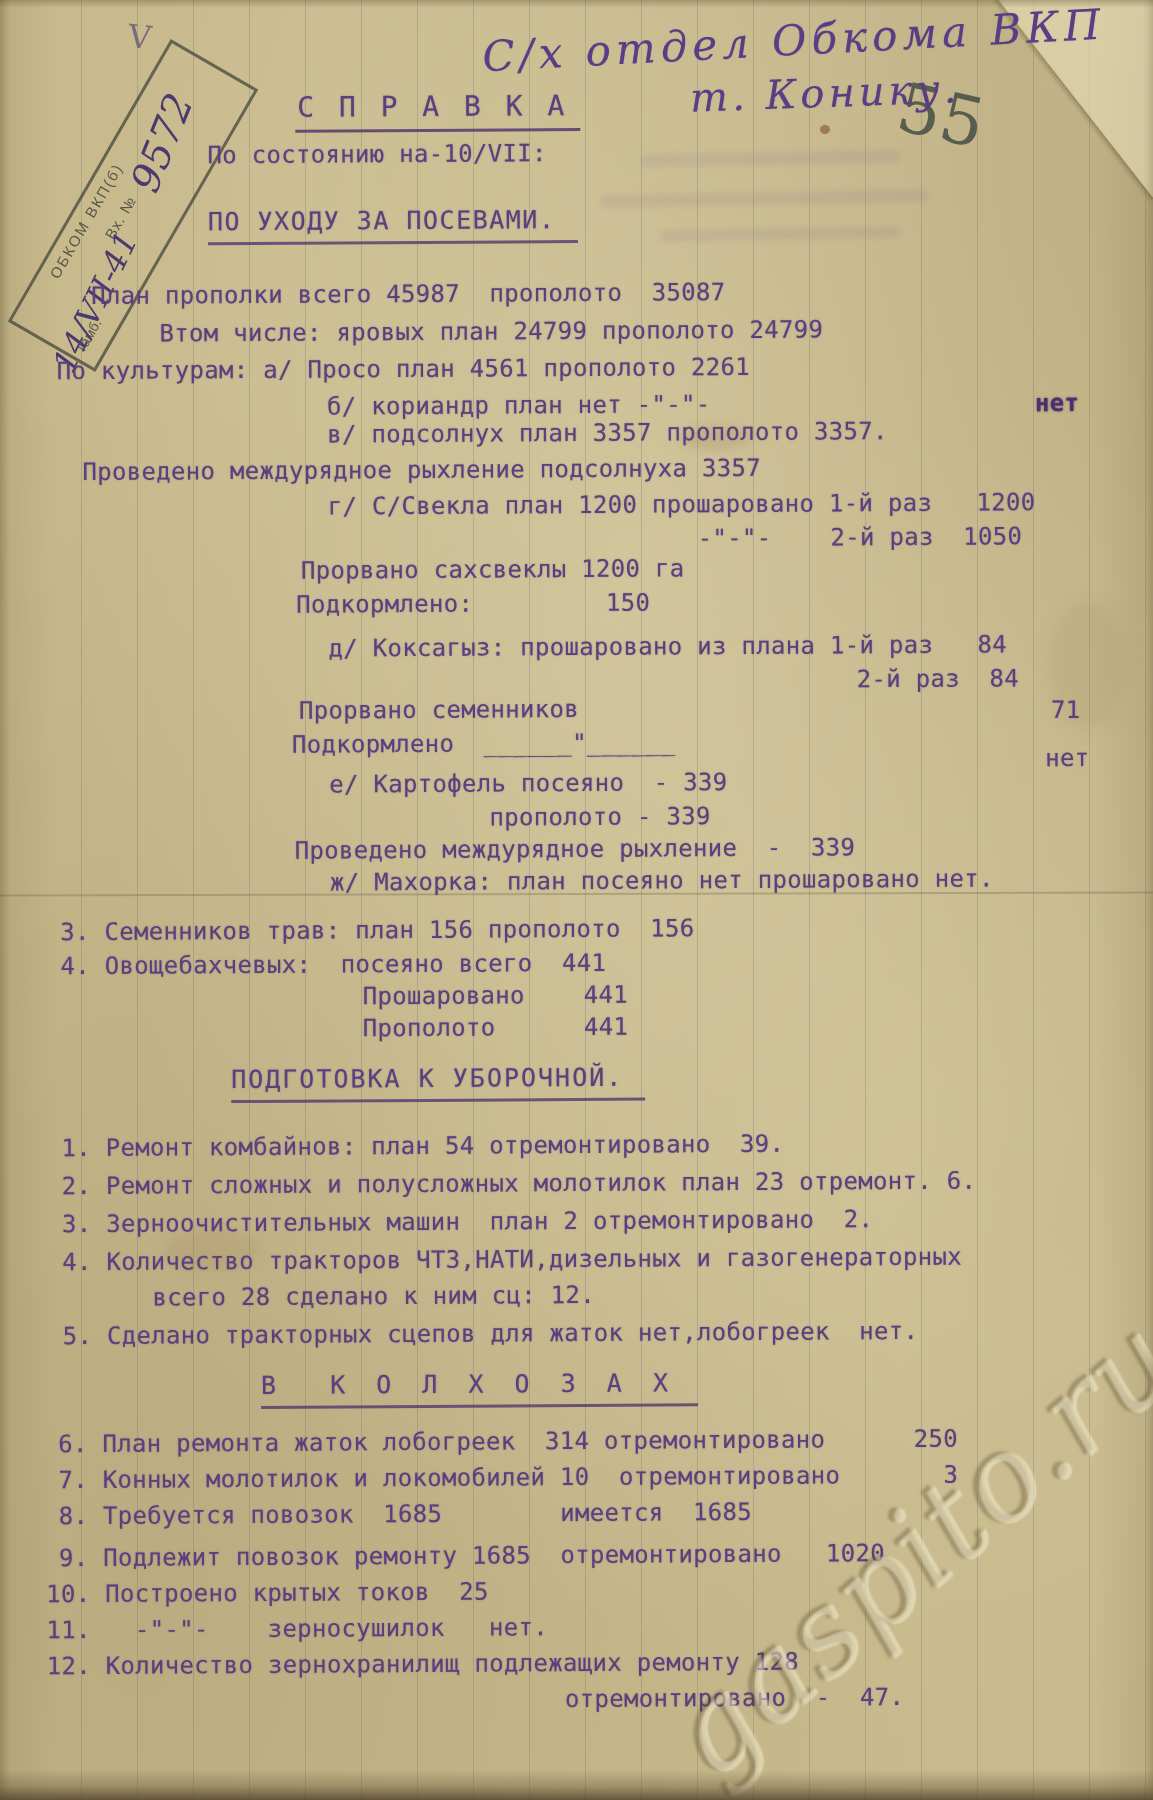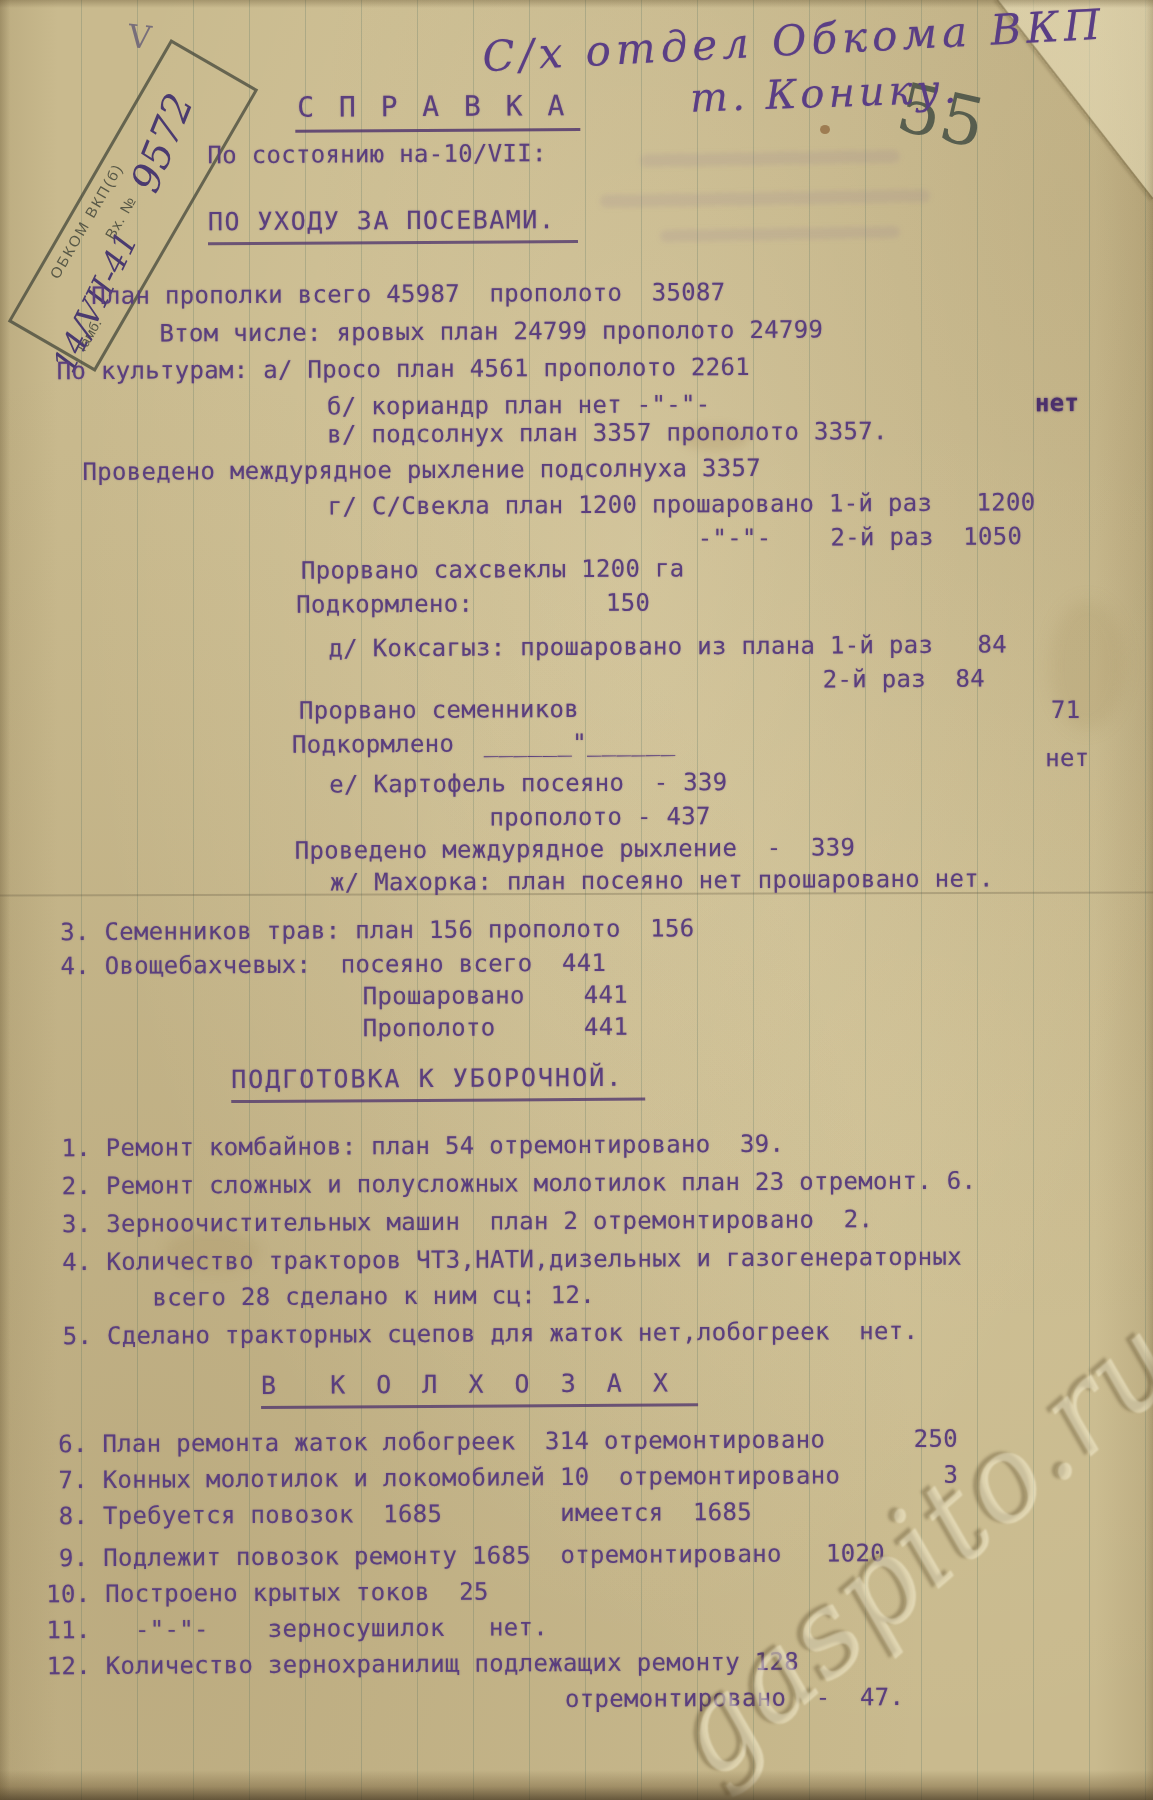--- a/index.html
+++ b/index.html
@@ -103,27 +103,27 @@
     <div class="t" style="left:60px;top:355px;">По культурам: а/ Просо план 4561 прополото 2261</div>
     <div class="t" style="left:330px;top:392px;">б/ кориандр план нет -"-"-</div>
     <div class="t t-bold" style="left:1038px;top:393px;">нет</div>
     <div class="t" style="left:330px;top:420px;">в/ подсолнух план 3357 прополото 3357.</div>
     <div class="t" style="left:85px;top:456px;">Проведено междурядное рыхление подсолнуха 3357</div>
     <div class="t" style="left:330px;top:492px;">г/ С/Свекла план 1200 прошаровано 1-й раз   1200</div>
     <div class="t" style="left:700px;top:526px;">-"-"-    2-й раз  1050</div>
     <div class="t" style="left:303px;top:556px;">Прорвано сахсвеклы 1200 га</div>
     <div class="t" style="left:298px;top:590px;">Подкормлено:         150</div>
     <div class="t" style="left:330px;top:634px;">д/ Коксагыз: прошаровано из плана 1-й раз   84</div>
-    <div class="t" style="left:824px;top:668px;">2-й раз  84</div>
+    <div class="t" style="left:858px;top:668px;">2-й раз  84</div>
     <div class="t" style="left:300px;top:696px;">Прорвано семенников</div>
     <div class="t" style="left:1052px;top:700px;">71</div>
     <div class="t" style="left:293px;top:730px;">Подкормлено  ______"______</div>
     <div class="t" style="left:1046px;top:748px;">нет</div>
     <div class="t" style="left:330px;top:770px;">е/ Картофель посеяно  - 339</div>
-    <div class="t" style="left:490px;top:804px;">прополото - 437</div>
+    <div class="t" style="left:490px;top:804px;">прополото - 339</div>
     <div class="t" style="left:295px;top:836px;">Проведено междурядное рыхление  -  339</div>
     <div class="t" style="left:330px;top:868px;">ж/ Махорка: план посеяно нет прошаровано нет.</div>
     <div class="t" style="left:60px;top:916px;">3. Семенников трав: план 156 прополото  156</div>
     <div class="t" style="left:60px;top:950px;">4. Овощебахчевых:  посеяно всего  441</div>
     <div class="t" style="left:362px;top:982px;">Прошаровано    441</div>
     <div class="t" style="left:362px;top:1014px;">Прополото      441</div>
 
     <div class="t h-sec" style="left:230px;top:1064px;letter-spacing:2px;">ПОДГОТОВКА К УБОРОЧНОЙ.</div>
 
     <div class="t" style="left:60px;top:1132px;">1. Ремонт комбайнов: план 54 отремонтировано  39.</div>

